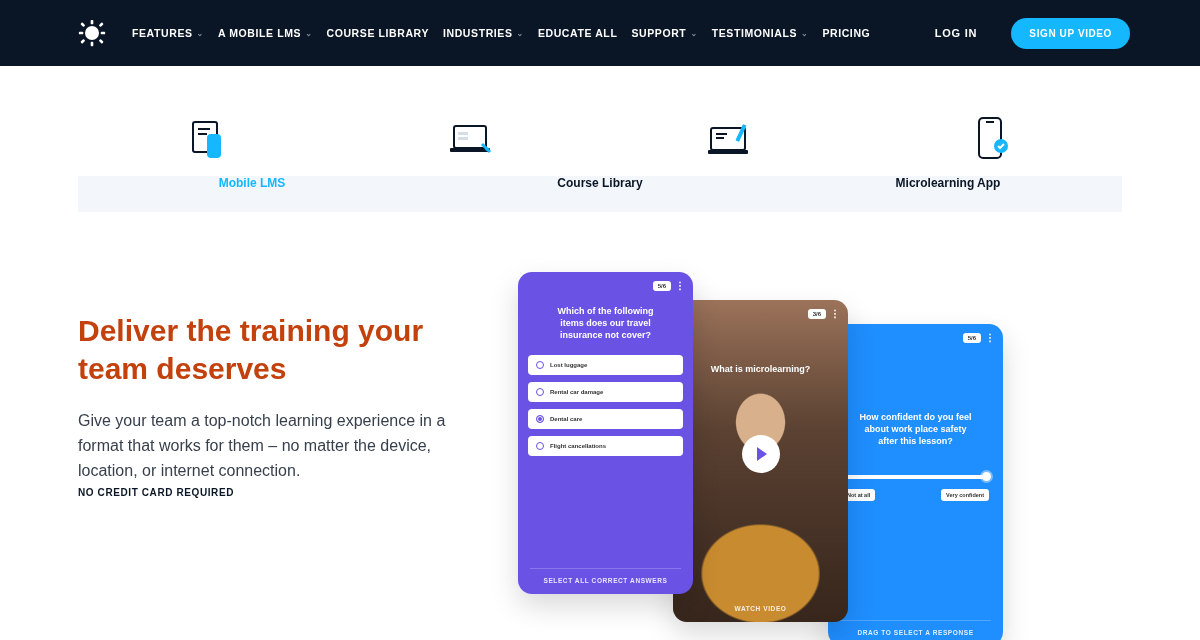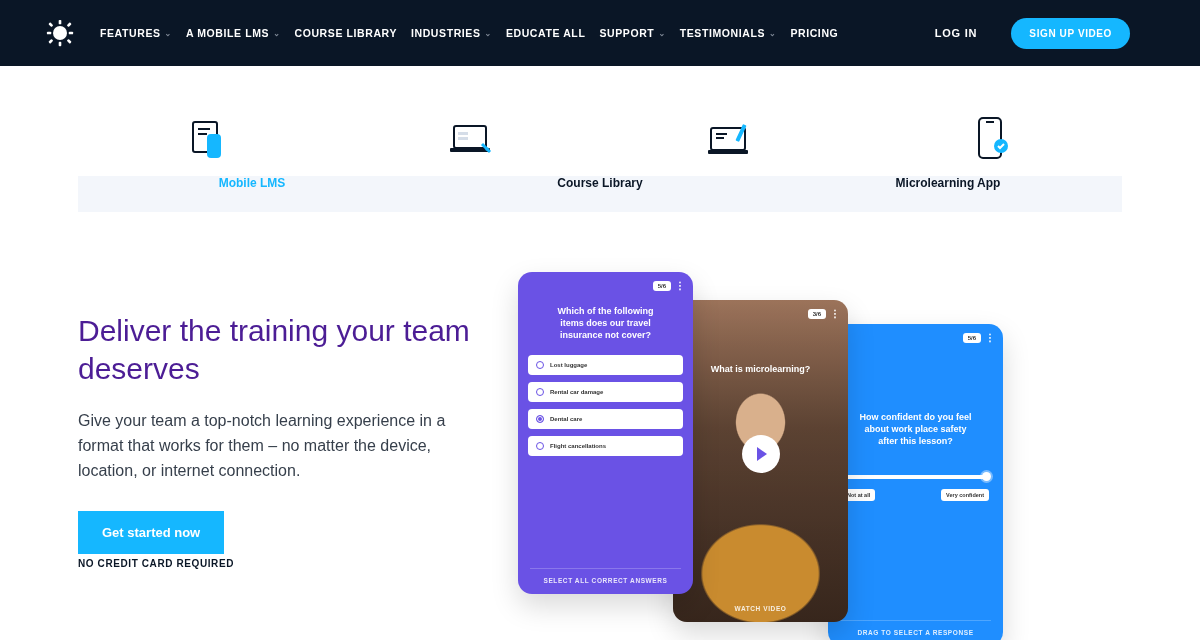--- a/index.html
+++ b/index.html
@@ -3,21 +3,21 @@
 <meta charset="utf-8">
 <style>
   * { box-sizing: border-box; margin: 0; padding: 0; }
   body { font-family: -apple-system, BlinkMacSystemFont, "Segoe UI", Arial, sans-serif; background: #fff; width: 1200px; height: 640px; overflow: hidden; }
   
   .header {
     background: #0a1626;
     height: 66px;
     display: flex;
     align-items: center;
-    padding: 0 70px 0 46px;
+    padding: 0 70px 0 78px;
     gap: 18px;
   }
   .logo {
     width: 28px; height: 28px; display: flex; align-items: center; justify-content: center;
   }
   .logo svg { width: 28px; height: 28px; }
   .nav {
     display: flex; align-items: center; gap: 14px; margin-left: 8px;
   }
   .nav-item {
@@ -48,21 +48,21 @@
     cursor: pointer;
   }
   .tab.active { color: #15b7ff; }
 
   
   .hero {
     display: flex; padding: 60px 78px 0 78px; gap: 20px;
   }
   .hero-left { flex: 0 0 420px; padding-top: 40px; }
   .hero-title {
-    font-size: 30px; font-weight: 400; color: #4c1d95; line-height: 1.25;
+    font-size: 30px; font-weight: 700; color: #c2410c; line-height: 1.25;
   }
   .hero-sub {
     font-size: 16px; color: #363f4b; margin-top: 22px; line-height: 1.55; max-width: 400px;
   }
   .cta {
     margin-top: 28px; background: #15b7ff; color: #fff; border: none;
     padding: 14px 24px; font-size: 13px; font-weight: 700; cursor: pointer;
   }
   .note {
     font-size: 10px; font-weight: 800; letter-spacing: 0.6px; margin-top: 4px;
@@ -253,21 +253,20 @@
     <div class="tab active">Mobile LMS</div>
     <div class="tab">Course Library</div>
     <div class="tab">Microlearning App</div>
   </div>
 </div>
 
 <div class="hero">
   <div class="hero-left">
     <h1 class="hero-title">Deliver the training your team deserves</h1>
     <p class="hero-sub">Give your team a top-notch learning experience in a format that works for them – no matter the device, location, or internet connection.</p>
-    <button class="cta">Get started now</button>
     <div class="note">NO CREDIT CARD REQUIRED</div>
   </div>
 
   <div class="hero-right">
 
     <div class="phone p1">
       <div class="top">
         <span class="badge">5/6</span>
         <span class="dots">⋮</span>
       </div>

